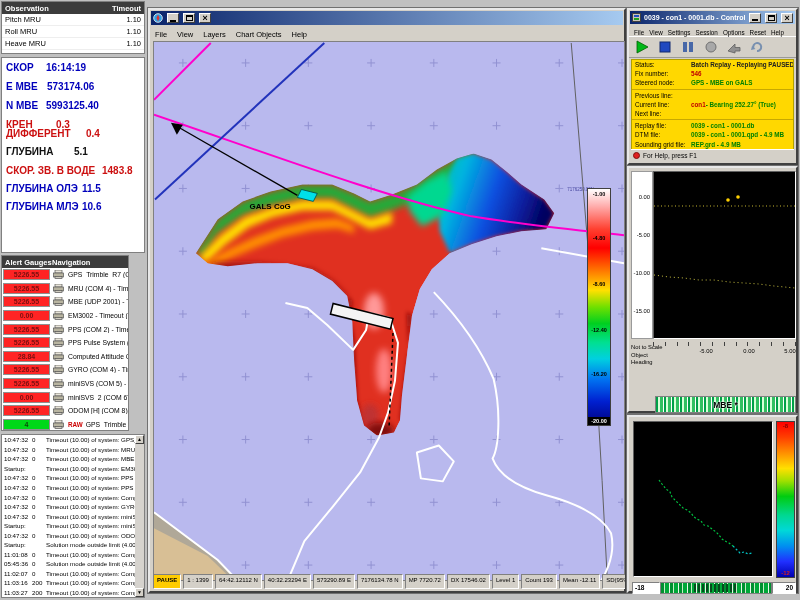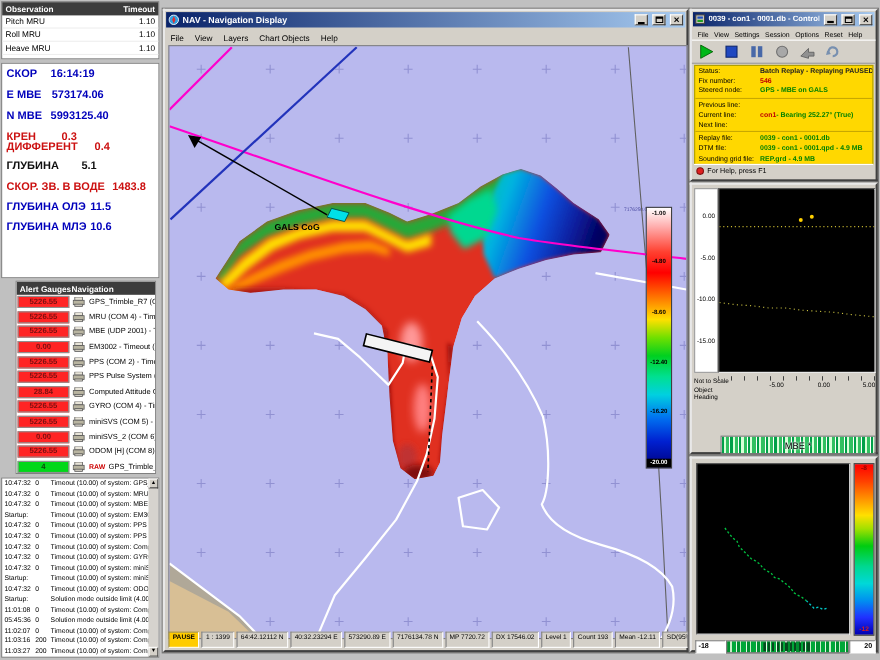--- a/index.html
+++ b/index.html
@@ -19,21 +19,21 @@
   .tele-row.blue{color:#0000bb}.tele-row.red{color:#cc1111}.tele-row.black{color:#101010}
   .tele-row:nth-of-type(1){top:4px}.tele-row:nth-of-type(1) .val{left:44px}
   .tele-row:nth-of-type(2){top:23px}.tele-row:nth-of-type(2) .val{left:45px}
   .tele-row:nth-of-type(3){top:42px}.tele-row:nth-of-type(3) .val{left:44px}
   .tele-row:nth-of-type(4){top:61px}.tele-row:nth-of-type(4) .val{left:54px}
   .tele-row:nth-of-type(5){top:70px}.tele-row:nth-of-type(5) .val{left:84px}
   .tele-row:nth-of-type(6){top:88px}.tele-row:nth-of-type(6) .val{left:72px}
   .tele-row:nth-of-type(7){top:107px}.tele-row:nth-of-type(7) .val{left:100px}
   .tele-row:nth-of-type(8){top:125px}.tele-row:nth-of-type(8) .val{left:80px}
   .tele-row:nth-of-type(9){top:143px}.tele-row:nth-of-type(9) .val{left:80px}
-  #alerts{left:14px;top:255px;width:128px;height:176px;overflow:hidden}
+  #alerts{left:1px;top:255px;width:128px;height:176px;overflow:hidden}
   #alerts .tbl-head .c1{width:47px}
   .alert-row{display:flex;align-items:center;height:13.6px;gap:3px;padding-left:1px}
   .alert-row .badge{width:47px;height:11px;background:#ff2424;border:1px solid #909090;color:#7a1010;font-size:7px;font-weight:bold;text-align:center;line-height:10px;flex:none}
   .alert-row.green .badge{background:#00d818;color:#0a4a0a}
   .alert-row .pfx{color:#cc0000;font-size:6.3px;font-weight:bold}
   .alert-row .pfx:empty{display:none}
   .alert-row .desc{font-size:6.8px;white-space:nowrap;overflow:hidden;flex:1}
   .dev-ico{flex:none;width:12px;height:9px}
   #log{left:1px;top:434px;width:144px;height:164px;overflow:hidden}
   .log-row{display:flex;gap:3px;height:9.55px;font-size:6.2px;align-items:center;padding-left:2px;white-space:nowrap}
@@ -84,21 +84,21 @@
   #prof{left:627px;top:166px;width:171px;height:247px}
   #prof-yaxis{position:absolute;left:2px;top:3px;width:22px;height:168px;background:#fff;border:1px solid #9a9a9a}
   #prof-yaxis span{position:absolute;right:2px;font-size:5.8px}
   #prof-plot{position:absolute;left:24px;top:3px;width:143px;height:168px;background:#000;border:1px solid;border-color:#606060 #fff #fff #606060}
   #prof-side{position:absolute;left:2px;top:176px;font-size:5.8px;line-height:7.6px;white-space:nowrap}
   #prof-xaxis{position:absolute;left:24px;top:174px;width:143px;height:18px}
   #prof-xaxis .ticks{position:absolute;left:0;top:0;width:100%;height:4px;background:repeating-linear-gradient(90deg,#404040 0 1px,transparent 1px 11.8px)}
   #prof-xaxis span{position:absolute;top:6px;width:30px;text-align:center;font-size:5.8px}
   #odom-bar{position:absolute;left:26px;top:204px;width:141px;height:17px;background:#fff;border:1px solid;border-color:#808080 #fff #fff #808080;text-align:center;font-weight:bold;font-size:9px;line-height:16px}
   #odom-tick{position:absolute;left:50%;top:1px;width:2px;height:9px;background:#00b8b8}
-  #mbe-bar{position:absolute;left:26px;top:228px;width:141px;height:17px;border:1px solid #808080;text-align:center;font-weight:normal;font-size:8.5px;line-height:16px;
+  #mbe-bar{position:absolute;left:26px;top:228px;width:141px;height:17px;border:1px solid #808080;text-align:center;font-weight:bold;font-size:8.5px;line-height:16px;
     background:repeating-linear-gradient(90deg,#00a048 0 2px,#d8ffd8 2px 4px,#30c060 4px 7px,#ffffff 7px 8px);text-shadow:0 0 2px #fff,0 0 2px #fff}
 
   
   #swath{left:627px;top:415px;width:171px;height:178px}
   #swath-plot{position:absolute;left:4px;top:4px;width:140px;height:156px;background:#000;border:1px solid;border-color:#606060 #fff #fff #606060}
   #swath-cbar{position:absolute;left:147px;top:4px;width:19px;height:157px;border:1px solid #404040;
     background:linear-gradient(180deg,#ff0000 0%,#ff4000 10%,#ff9000 20%,#ffe000 30%,#a0e000 38%,#00cc10 48%,#00d890 60%,#00d8d8 70%,#0090f0 80%,#2030ff 90%,#0000b0 100%)}
   #swath-cbar .top{position:absolute;top:1px;width:100%;text-align:center;font-size:6px;font-weight:bold;color:#8a0000}
   #swath-cbar .bot{position:absolute;bottom:1px;width:100%;text-align:center;font-size:6px;font-weight:bold;color:#d02020}
   #swath-strip{position:absolute;left:3px;top:165px;width:164px;height:12px;display:flex}
@@ -399,21 +399,20 @@
       <div class="sb-btn" style="bottom:0">▼</div>
     </div>
   </div>
 
   <div id="nav" class="win">
     <div class="titlebar">
       <svg width="10" height="10" viewBox="0 0 10 10">
           <circle cx="5" cy="5" r="4.3" fill="#30a0e0" stroke="#fff" stroke-width="0.8"></circle>
           <path d="M5,1.5 L6.5,5 5,8.5 3.5,5 Z" fill="#e03030"></path>
         </svg>
-      <span class="ttl">NAV - Navigation Display</span>
       <span class="wbtn">
           <i class="glyph-min"></i>
         </span>
       <span class="wbtn">
           <i class="glyph-max"></i>
         </span>
       <span class="wbtn">
           <i class="glyph-close">×</i>
         </span>
     </div>

